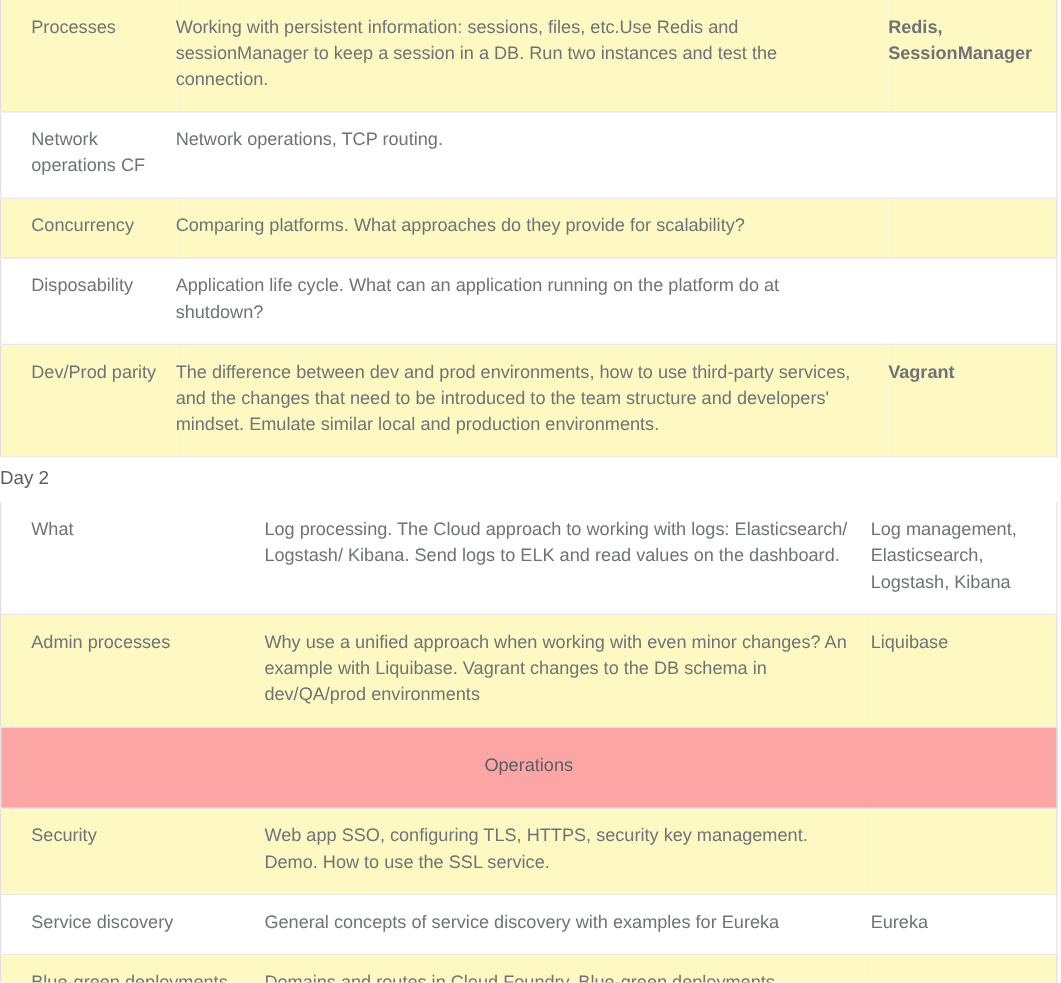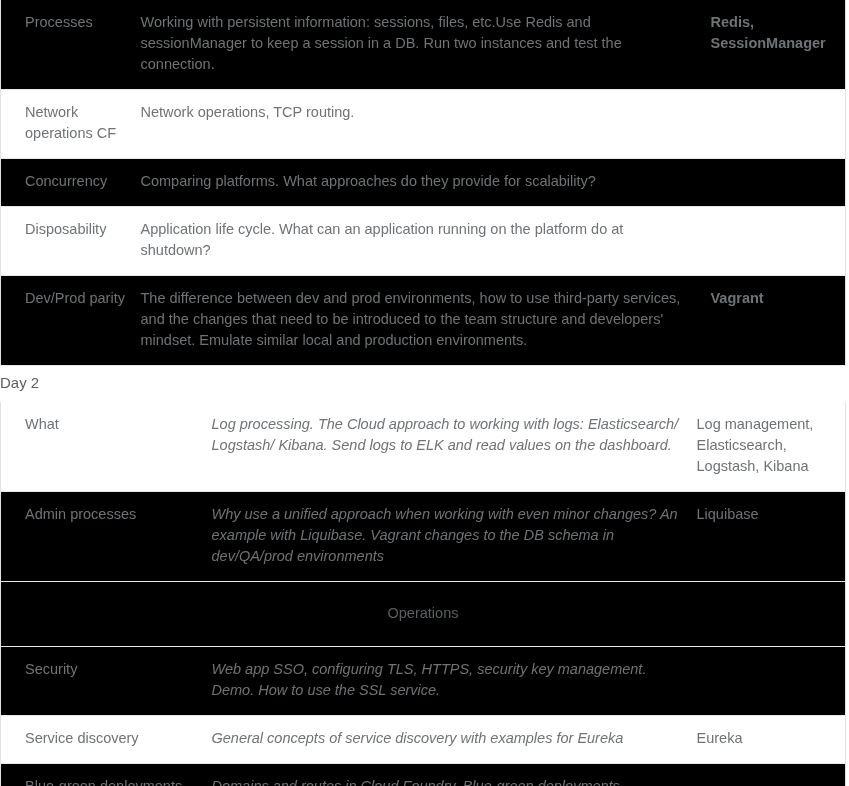--- a/index.html
+++ b/index.html
@@ -35,39 +35,39 @@
   .tbl td {
     padding: 12px 14px 14px 14px;
     font-size: 14.5px;
     line-height: 21px;
     vertical-align: top;
     color: #6f7376;
     font-weight: 400;
   }
 
   
-  .row-shade { background: #000000; }
+  .row-shade { background: #fef9c3; }
   .row-plain { background: #ffffff; }
 
   
   .tbl-a col.c1 { width: 140px; }
   .tbl-a col.c2 { width: 570px; }
   .tbl-a col.c3 { width: 135px; }
 
   
   .tbl-b col.c1 { width: 211px; }
   .tbl-b col.c2 { width: 485px; }
   .tbl-b col.c3 { width: 149px; }
 
   .tbl-a td.col1 { padding-left: 24px; padding-right: 8px; }
   .tbl-a td.col2 { padding-left: 0px; padding-right: 24px; }
   .tbl-a td.col3 { padding-left: 0px; padding-right: 10px; font-weight: bold; }
 
   .tbl-b td.col1 { padding-left: 24px; padding-right: 8px; }
-  .tbl-b td.col2 { padding-left: 0px; padding-right: 18px; font-style: italic; }
+  .tbl-b td.col2 { padding-left: 0px; padding-right: 18px; }
   .tbl-b td.col3 { padding-left: 0px; padding-right: 10px; }
 
   
   .day-sep {
     width: 845px;
     text-align: left;
     font-size: 15px;
     line-height: 20px;
     color: #5b5f62;
     background: #ffffff;
@@ -75,21 +75,21 @@
   }
 
   
   .section-row td {
     text-align: center;
     font-size: 14.5px;
     line-height: 21px;
     color: #5b5f62;
     padding-top: 21px;
     padding-bottom: 22px;
-    background: #000000;
+    background: #fca5a5;
   }
 </style>
 </head>
 <body>
 
 <div class="schedule" id="schedule-root">
     <table class="tbl tbl-a">
       <colgroup>
         <col class="c1">
         <col class="c2">

